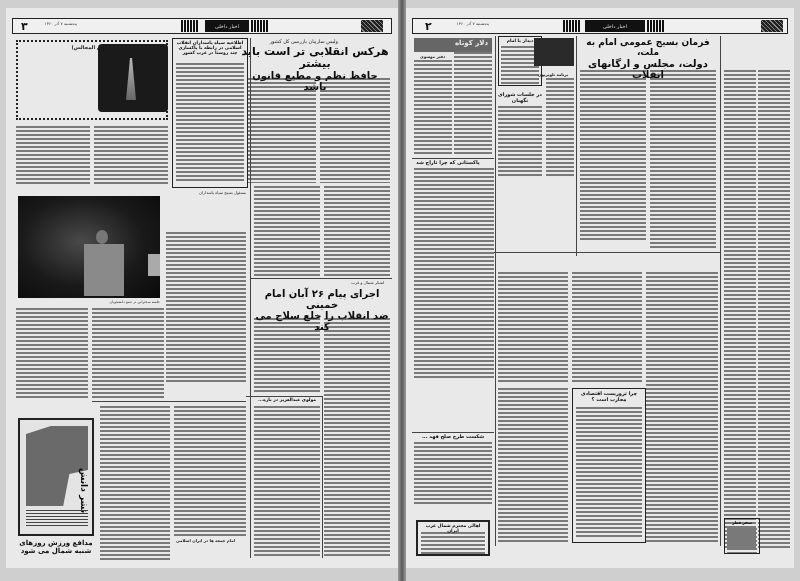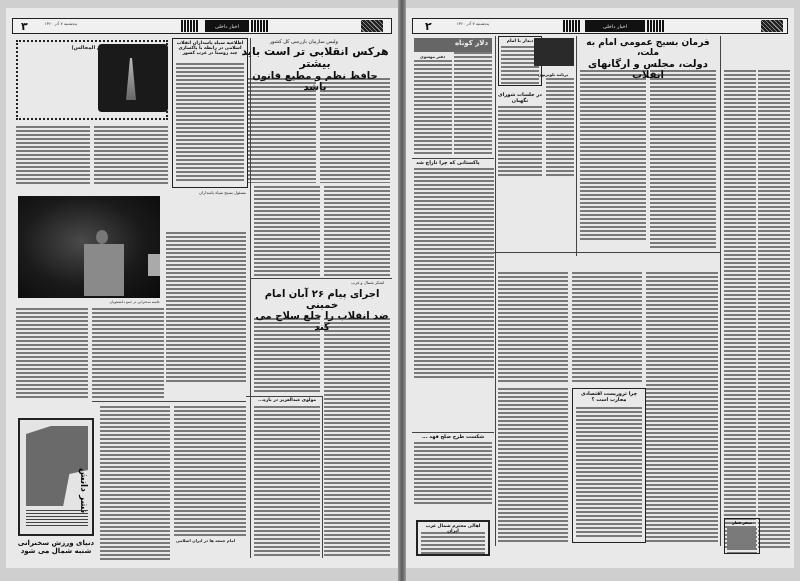--- a/index.html
+++ b/index.html
@@ -114,21 +114,21 @@
     <div class="col text" style="left:10px;top:300px;width:72px;height:90px;"></div>
     <div class="col text" style="left:86px;top:300px;width:72px;height:90px;"></div>
     <div class="hrule" style="left:86px;top:393px;width:154px;"></div>
 
     <div class="box" style="left:12px;top:410px;width:76px;height:118px;background:#e4e4e4;border:2px solid #222;">
       <div style="position:absolute;left:6px;top:6px;width:62px;height:80px;background:#6a6a6a;clip-path:polygon(0 10%,40% 0,100% 0,100% 55%,70% 60%,60% 100%,0 100%);"></div>
       <div class="headline" style="right:4px;top:48px;font-size:9px;writing-mode:vertical-rl;">نشر دانش</div>
       <div style="position:absolute;left:6px;bottom:6px;width:62px;height:18px;background:repeating-linear-gradient(180deg,#444 0 1px,transparent 1px 3px);"></div>
     </div>
     <div class="headline" style="left:10px;top:532px;width:80px;font-size:7px;">
-      <div>دنیای ورزش سخنرانی</div>
+      <div>مدافع ورزش روزهای</div>
       <div>شنبه شمال می شود</div>
     </div>
     <div class="col text" style="left:94px;top:398px;width:70px;height:155px;"></div>
     <div class="col text" style="left:168px;top:398px;width:72px;height:130px;"></div>
     <span class="kicker" style="left:170px;top:530px;font-size:4px;font-weight:bold;">امام جمعه ها در ایران اسلامی</span>
   </div>
 
   <div class="spine"></div>
 
   <div class="page right">

